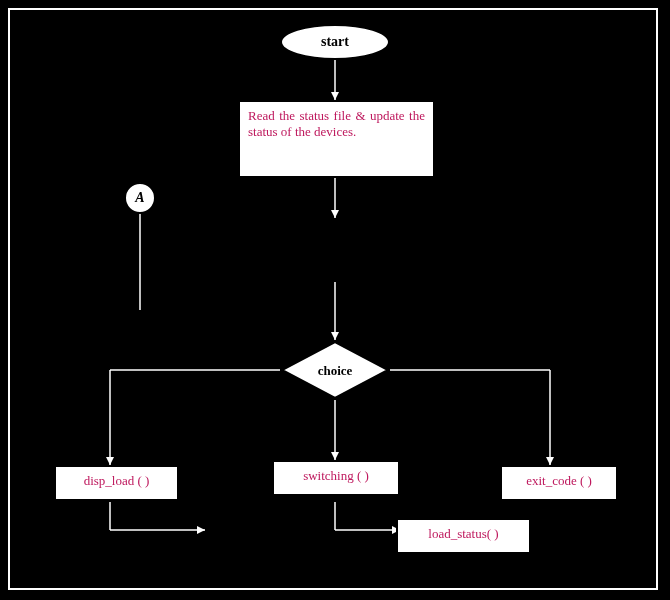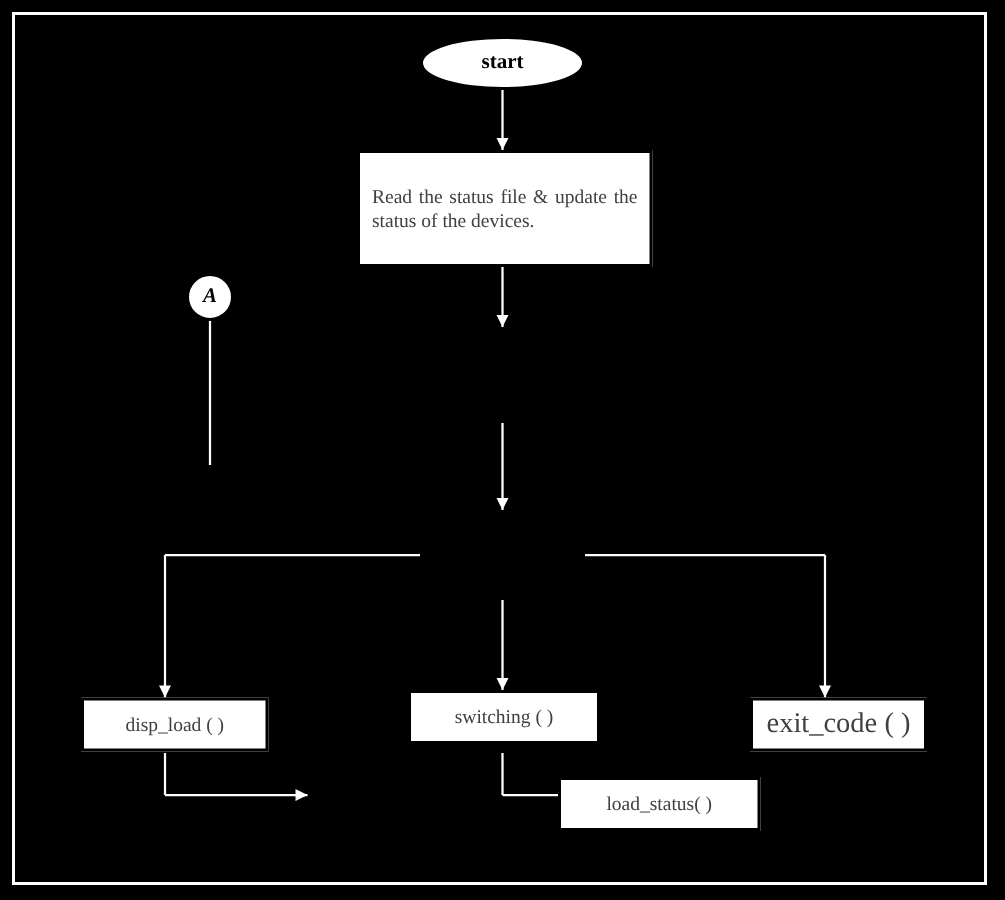--- a/index.html
+++ b/index.html
@@ -53,25 +53,24 @@
       font-weight: bold;
       color: #000;
     }
 
     
     .box {
       position: absolute;
       background: #fff;
       border: 2px solid #000;
       display: flex;
-      align-items: center;
       justify-content: center;
       text-align: justify;
       font-size: 13px;
-      color: #404040;
+      color: #be185d;
       padding: 6px 8px;
     }
 
     
     .diamond-container {
       position: absolute;
       width: 110px;
       height: 60px;
     }
     .diamond {
@@ -142,32 +141,38 @@
 
     <div class="box" style="top:90px; left:228px; width:197px; height:78px; font-size:13px;">
       <span>Read  the  status  file  &amp; update  the  status  of  the devices.</span>
     </div>
 
     <div class="connector-circle" style="top:172px; left:114px;">
       <span>A</span>
     </div>
 
 
+    <div class="diamond-container" style="top:330px; left:270px;">
+      <svg class="diamond" viewBox="0 0 110 60">
+        <polygon points="55,2 108,30 55,58 2,30" fill="white" stroke="black" stroke-width="2"></polygon>
+        <text x="55" y="35" text-anchor="middle" font-size="13" font-family="Times New Roman" font-weight="bold" fill="black">choice</text>
+      </svg>
+    </div>
 
     <div class="box" style="top:455px; left:44px; width:125px; height:36px; font-size:13px;">
       <span>disp_load ( )</span>
     </div>
 
     <div class="box" style="top:450px; left:262px; width:128px; height:36px; font-size:13px;">
       <span>switching ( )</span>
     </div>
 
-    <div class="box" style="top:455px; left:490px; width:118px; height:36px; font-size:19px;">
+    <div class="box" style="top:455px; left:490px; width:118px; height:36px; font-size:13px;">
       <span>exit_code ( )</span>
     </div>
 
 
-    <div class="box" style="top:508px; left:362px; width:135px; height:36px; font-size:13px;">
+    <div class="box" style="top:508px; left:386px; width:135px; height:36px; font-size:13px;">
       <span>load_status( )</span>
     </div>
 
   </div>
 </div>
 
 </body></html>

